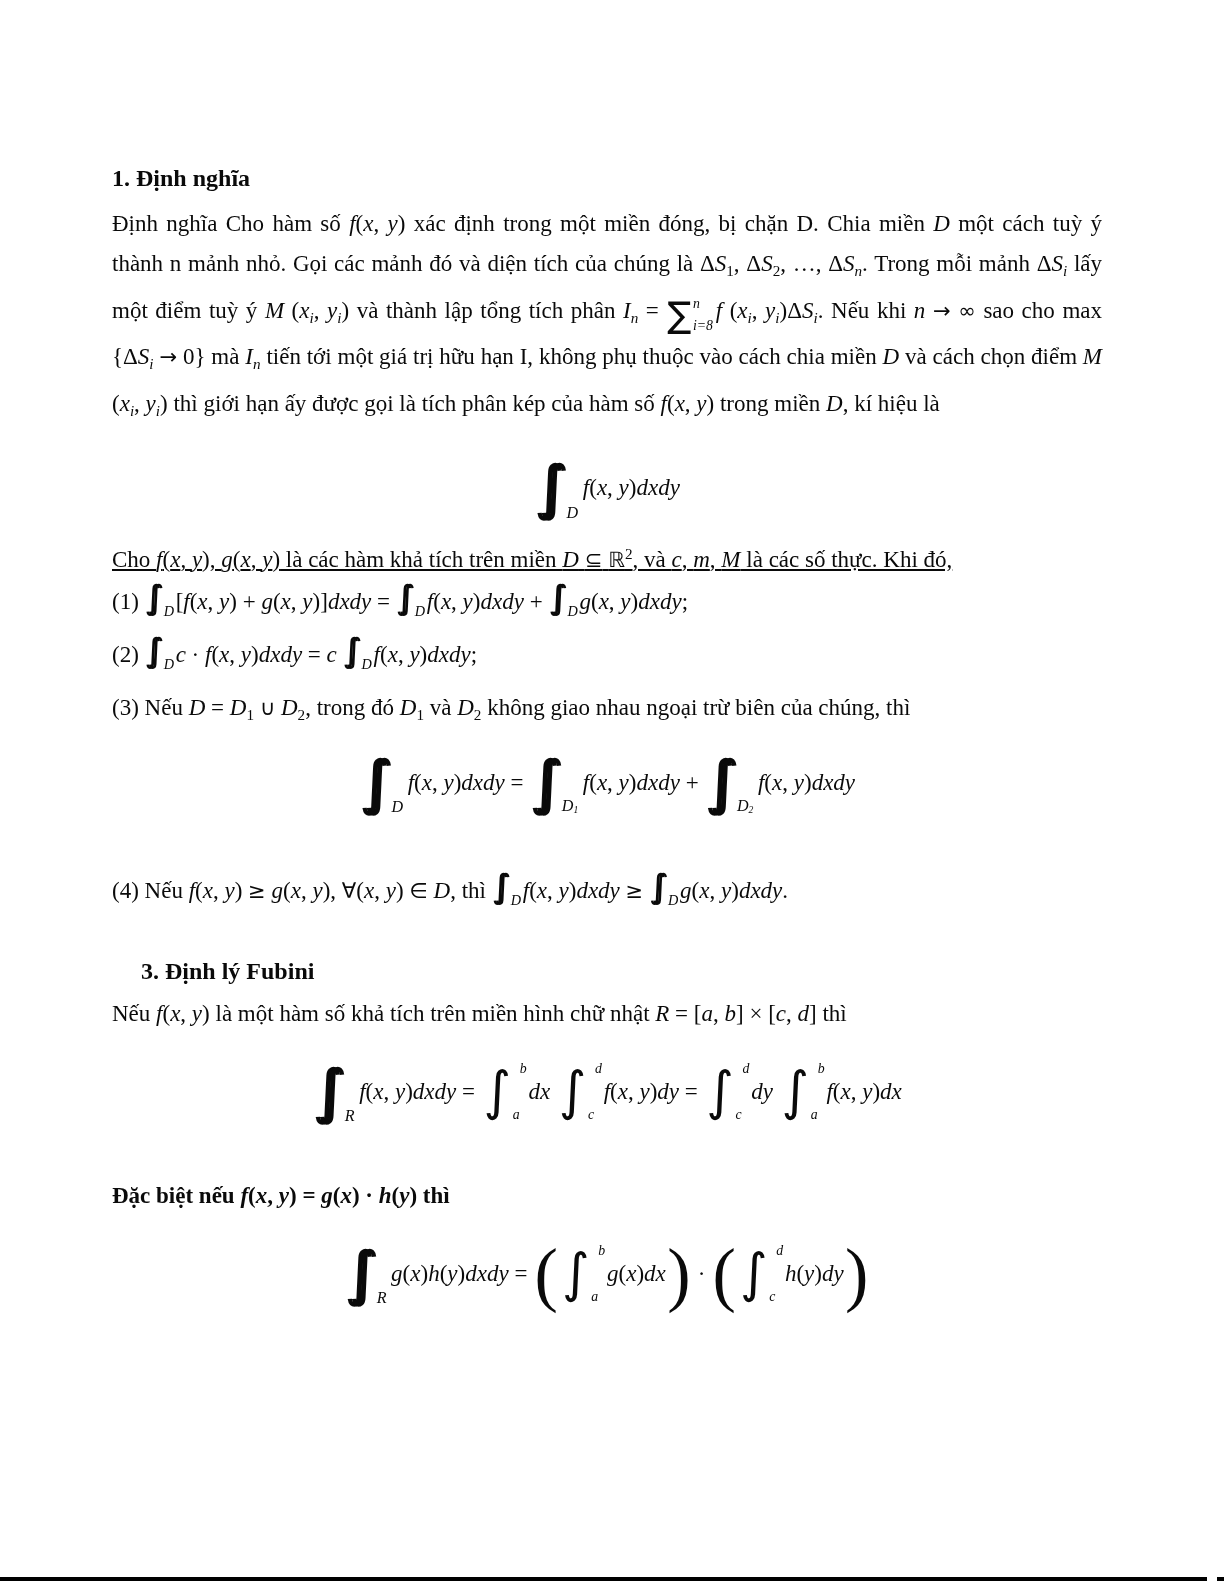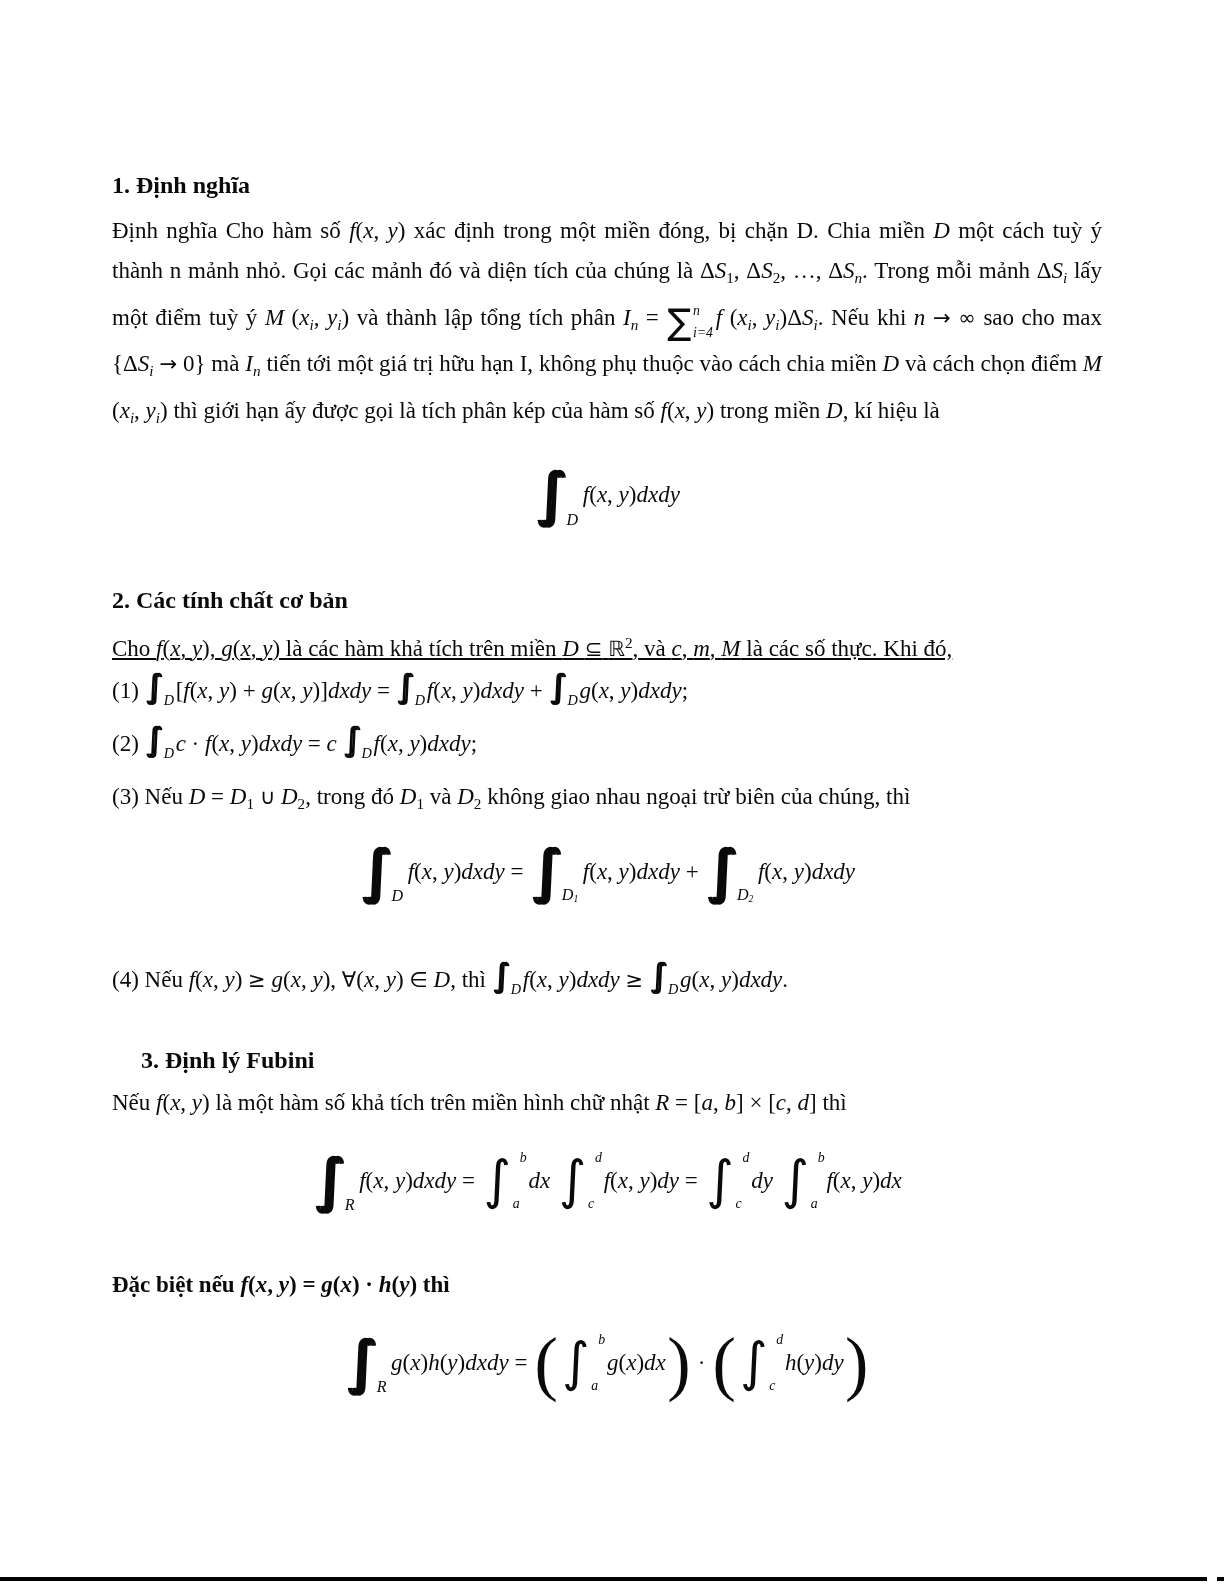--- a/index.html
+++ b/index.html
@@ -4,21 +4,21 @@
 <style>
   html,body{margin:0;padding:0;}
   .page{
     position:relative;
     width:1225px;height:1585px;
     background:#ffffff;color:#0a0a0a;
     font-family:"Liberation Serif",serif;
     font-size:23px;
     overflow:hidden;
   }
-  .content{position:absolute;left:112px;top:11px;width:990px;}
+  .content{position:absolute;left:112px;top:4px;width:990px;}
   .heading{font-weight:700;font-size:24px;line-height:42px;}
   .para{line-height:40px;}
   .justify{text-align:justify;}
   .item{line-height:44px;}
   .display{display:flex;align-items:center;justify-content:center;}
 
   
   .b-h1{margin-top:153px;}
   .b-p1{margin-top:5px;}
   .b-d1{margin-top:14px;height:88px;}
@@ -77,31 +77,30 @@
 </head>
 <body>
 
 <div class="page" style="background: rgb(255, 255, 255); color: rgb(10, 10, 10);">
   <div class="content">
     <div class="heading b-h1">1. Định nghĩa</div>
     <div class="para justify b-p1"><span class="sg-t">Định nghĩa Cho hàm số </span><span class="sg-m">f</span><span class="sg-t">(</span><span class="sg-m">x</span><span class="sg-t">, </span><span class="sg-m">y</span><span class="sg-t">)</span><span class="sg-t"> xác định trong một miền đóng, bị chặn D. Chia miền </span><span class="sg-m">D</span><span class="sg-t"> một cách tuỳ ý thành n mảnh nhỏ. Gọi các mảnh đó và diện tích của chúng là </span><span class="sg-t">Δ</span><span class="sg-m">S</span><span class="sg-sub">1</span><span class="sg-t">, Δ</span><span class="sg-m">S</span><span class="sg-sub">2</span><span class="sg-t">, …, Δ</span><span class="sg-m">S</span><span class="sg-sub sg-it">n</span><span class="sg-t">. Trong mỗi mảnh Δ</span><span class="sg-m">S</span><span class="sg-sub sg-it">i</span><span class="sg-t"> lấy một điểm tuỳ ý </span><span class="sg-m">M</span><span class="sg-t"> (</span><span class="sg-m">x</span><span class="sg-sub sg-it">i</span><span class="sg-t">, </span><span class="sg-m">y</span><span class="sg-sub sg-it">i</span><span class="sg-t">)</span><span class="sg-t"> và thành lập tổng tích phân </span><span class="sg-m">I</span><span class="sg-sub sg-it">n</span><span class="sg-t"> = </span><span class="sum-in">
           <span class="sum-sym">∑</span>
           <span class="sum-lims" style="display: inline-flex;">
             <span class="sum-top">n</span>
-            <span class="sum-bot">i=4</span>
+            <span class="sum-bot">i=8</span>
           </span>
         </span><span class="sg-m">f</span><span class="sg-t"> (</span><span class="sg-m">x</span><span class="sg-sub sg-it">i</span><span class="sg-t">, </span><span class="sg-m">y</span><span class="sg-sub sg-it">i</span><span class="sg-t">)Δ</span><span class="sg-m">S</span><span class="sg-sub sg-it">i</span><span class="sg-t">. Nếu khi </span><span class="sg-m">n</span><span class="sg-t"> </span><span class="sg-sym">→</span><span class="sg-t"> </span><span class="sg-sym">∞</span><span class="sg-t"> sao cho max {Δ</span><span class="sg-m">S</span><span class="sg-sub sg-it">i</span><span class="sg-t"> </span><span class="sg-sym">→</span><span class="sg-t"> 0} mà </span><span class="sg-m">I</span><span class="sg-sub sg-it">n</span><span class="sg-t"> tiến tới một giá trị hữu hạn I, không phụ thuộc vào cách chia miền </span><span class="sg-m">D</span><span class="sg-t"> và cách chọn điểm </span><span class="sg-m">M</span><span class="sg-t"> (</span><span class="sg-m">x</span><span class="sg-sub sg-it">i</span><span class="sg-t">, </span><span class="sg-m">y</span><span class="sg-sub sg-it">i</span><span class="sg-t">)</span><span class="sg-t"> thì giới hạn ấy được gọi là tích phân kép của hàm số </span><span class="sg-m">f</span><span class="sg-t">(</span><span class="sg-m">x</span><span class="sg-t">, </span><span class="sg-m">y</span><span class="sg-t">)</span><span class="sg-t"> trong miền </span><span class="sg-m">D</span><span class="sg-t">, kí hiệu là</span></div>
     <div class="display b-d1">
         <span class="dii">
           <span class="dii-sym"><span>∫</span><span class="ii-2">∫</span></span>
           <span class="dii-sub">D</span>
         </span>
         <span class="grp"><span class="sg-m">f</span><span class="sg-t">(</span><span class="sg-m">x</span><span class="sg-t">, </span><span class="sg-m">y</span><span class="sg-t">)</span><span class="sg-m">dxdy</span></span>
       </div>
-    <div class="heading b-h2">2. Các tính chất cơ bản</div>
     <div class="para b-p3"><span class="sg-t">Cho </span><span class="sg-m">f</span><span class="sg-t">(</span><span class="sg-m">x</span><span class="sg-t">, </span><span class="sg-m">y</span><span class="sg-t">), </span><span class="sg-m">g</span><span class="sg-t">(</span><span class="sg-m">x</span><span class="sg-t">, </span><span class="sg-m">y</span><span class="sg-t">)</span><span class="sg-t"> là các hàm khả tích trên miền </span><span class="sg-m">D</span><span class="sg-t"> </span><span class="sg-sym">⊆</span><span class="sg-t"> </span><span class="sg-sym">ℝ</span><span class="sg-sup">2</span><span class="sg-t">, và </span><span class="sg-m">c</span><span class="sg-t">, </span><span class="sg-m">m</span><span class="sg-t">, </span><span class="sg-m">M</span><span class="sg-t"> là các số thực. Khi đó,</span></div>
     <div class="item"><span class="sg-t">(1) </span><span class="ii-in"><span class="ii-sym"><span>∫</span><span class="ii-2">∫</span></span><span class="ii-sub">D</span></span><span class="sg-t">[</span><span class="sg-m">f</span><span class="sg-t">(</span><span class="sg-m">x</span><span class="sg-t">, </span><span class="sg-m">y</span><span class="sg-t">) + </span><span class="sg-m">g</span><span class="sg-t">(</span><span class="sg-m">x</span><span class="sg-t">, </span><span class="sg-m">y</span><span class="sg-t">)]</span><span class="sg-m">dxdy</span><span class="sg-t"> = </span><span class="ii-in"><span class="ii-sym"><span>∫</span><span class="ii-2">∫</span></span><span class="ii-sub">D</span></span><span class="sg-m">f</span><span class="sg-t">(</span><span class="sg-m">x</span><span class="sg-t">, </span><span class="sg-m">y</span><span class="sg-t">)</span><span class="sg-m">dxdy</span><span class="sg-t"> + </span><span class="ii-in"><span class="ii-sym"><span>∫</span><span class="ii-2">∫</span></span><span class="ii-sub">D</span></span><span class="sg-m">g</span><span class="sg-t">(</span><span class="sg-m">x</span><span class="sg-t">, </span><span class="sg-m">y</span><span class="sg-t">)</span><span class="sg-m">dxdy</span><span class="sg-t">;</span></div>
     <div class="item"><span class="sg-t">(2) </span><span class="ii-in"><span class="ii-sym"><span>∫</span><span class="ii-2">∫</span></span><span class="ii-sub">D</span></span><span class="sg-m">c</span><span class="sg-t"> · </span><span class="sg-m">f</span><span class="sg-t">(</span><span class="sg-m">x</span><span class="sg-t">, </span><span class="sg-m">y</span><span class="sg-t">)</span><span class="sg-m">dxdy</span><span class="sg-t"> = </span><span class="sg-m">c</span><span class="sg-t"> </span><span class="ii-in"><span class="ii-sym"><span>∫</span><span class="ii-2">∫</span></span><span class="ii-sub">D</span></span><span class="sg-m">f</span><span class="sg-t">(</span><span class="sg-m">x</span><span class="sg-t">, </span><span class="sg-m">y</span><span class="sg-t">)</span><span class="sg-m">dxdy</span><span class="sg-t">;</span></div>
     <div class="item"><span class="sg-t">(3) Nếu </span><span class="sg-m">D</span><span class="sg-t"> = </span><span class="sg-m">D</span><span class="sg-sub">1</span><span class="sg-t"> </span><span class="sg-sym">∪</span><span class="sg-t"> </span><span class="sg-m">D</span><span class="sg-sub">2</span><span class="sg-t">, trong đó </span><span class="sg-m">D</span><span class="sg-sub">1</span><span class="sg-t"> và </span><span class="sg-m">D</span><span class="sg-sub">2</span><span class="sg-t"> không giao nhau ngoại trừ biên của chúng, thì</span></div>
     <div class="display b-d2">
         <span class="dii">
           <span class="dii-sym"><span>∫</span><span class="ii-2">∫</span></span>
           <span class="dii-sub">D</span>
         </span>
         <span class="grp"><span class="sg-m">f</span><span class="sg-t">(</span><span class="sg-m">x</span><span class="sg-t">, </span><span class="sg-m">y</span><span class="sg-t">)</span><span class="sg-m">dxdy</span><span class="sg-t"> = </span></span>

